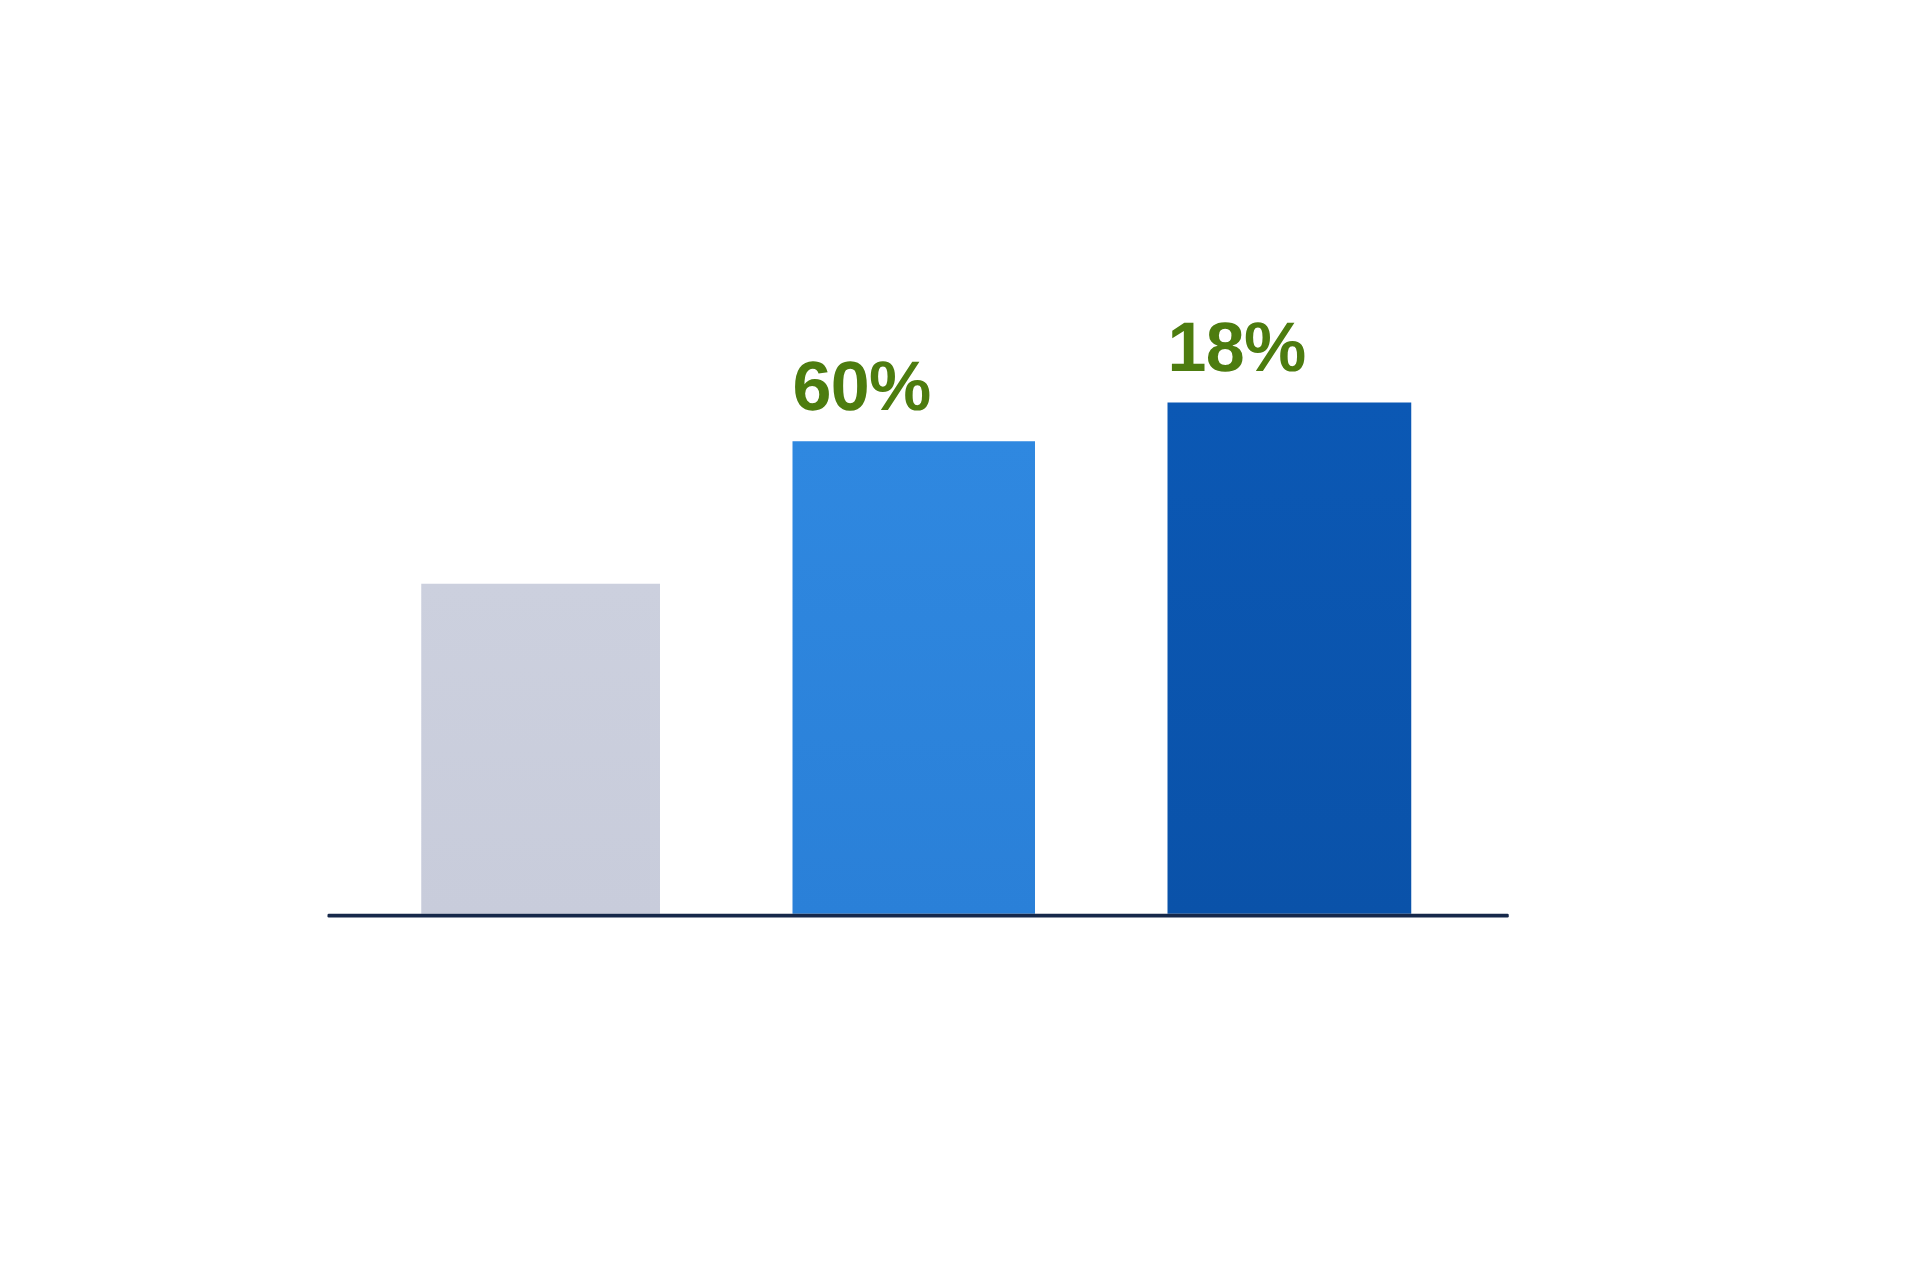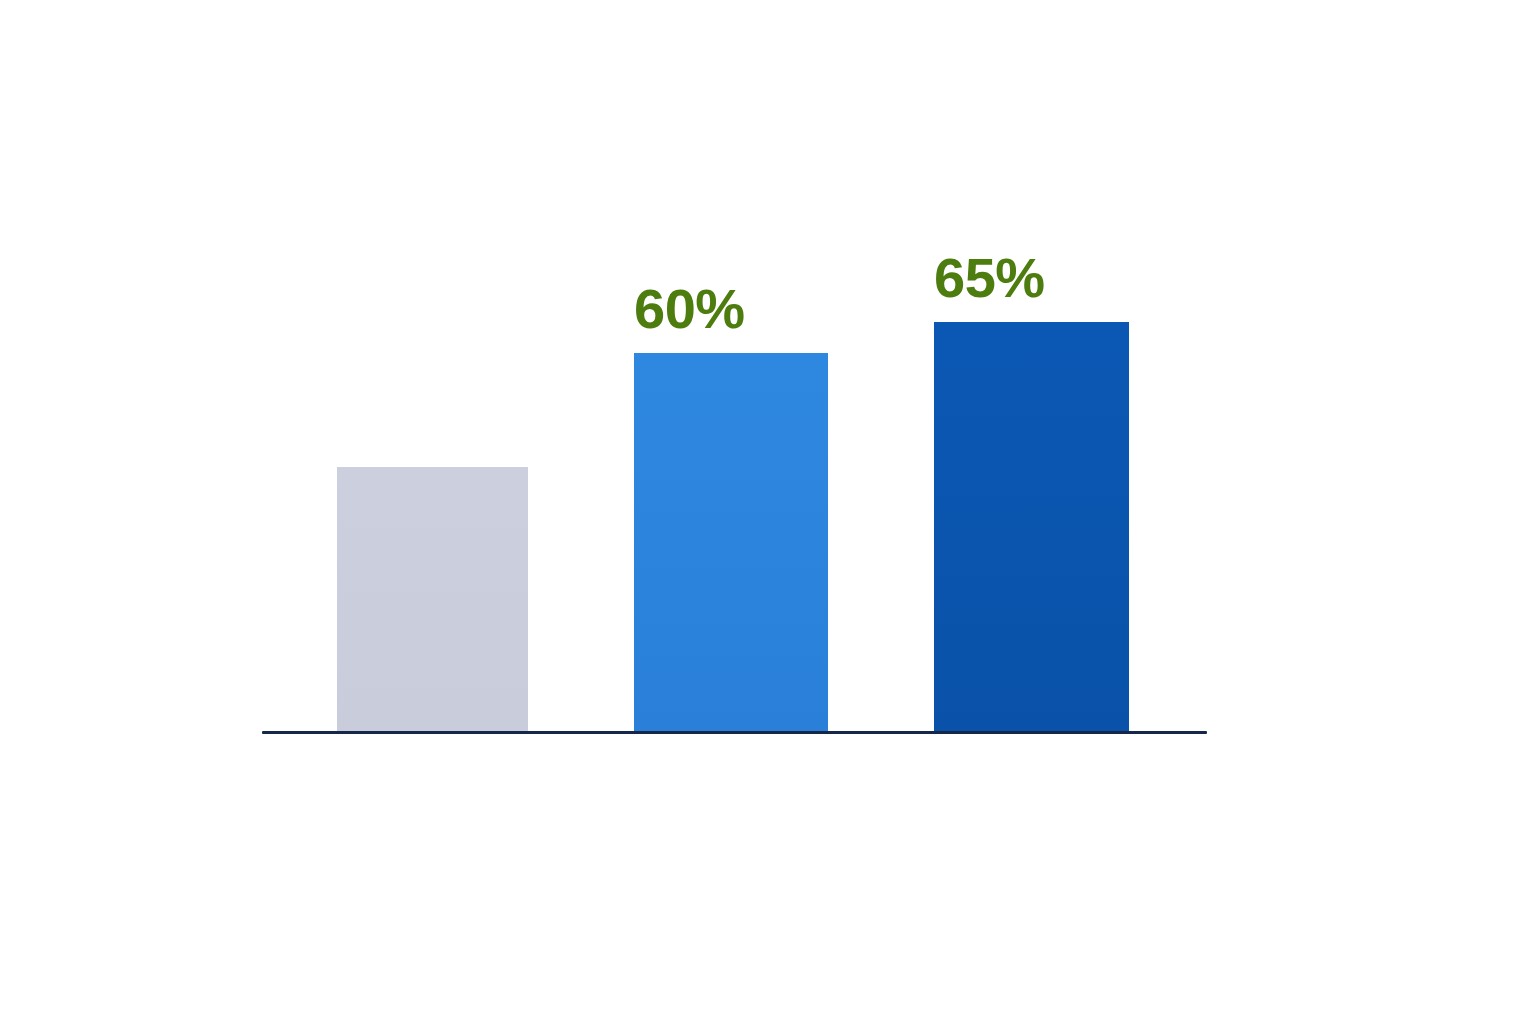--- a/index.html
+++ b/index.html
@@ -101,18 +101,18 @@
   <div class="plot-area">
 
     <div class="bar bar-1" style="height: 264px; bottom: 293px;"></div>
 
     <div class="bar bar-2" style="height: 378px; bottom: 293px;"></div>
 
     <div class="bar bar-3" style="height: 409px; bottom: 293px;"></div>
 
     <div class="value-label label-2" style="display: block; top: 281px;">60%</div>
 
-    <div class="value-label label-3" style="display: block; top: 250px;">65%</div>
+    <div class="value-label label-3" style="display: block; top: 250px;">18%</div>
 
     <div class="axis-baseline"></div>
 
   </div>
 </div>
 
 </body></html>

